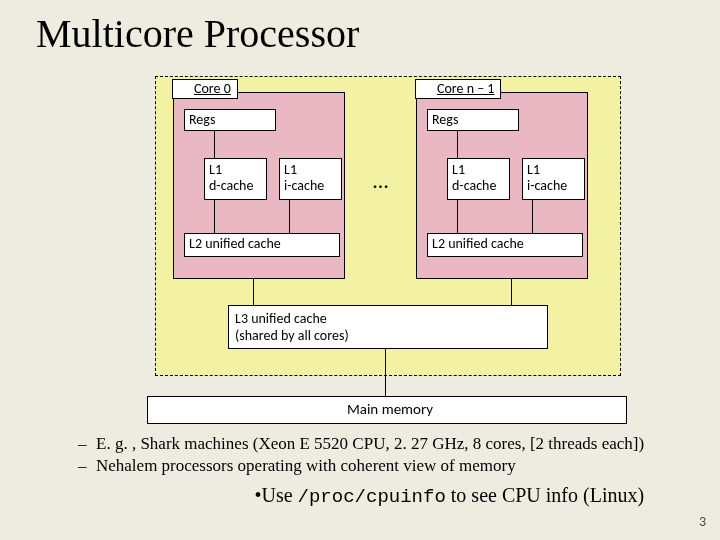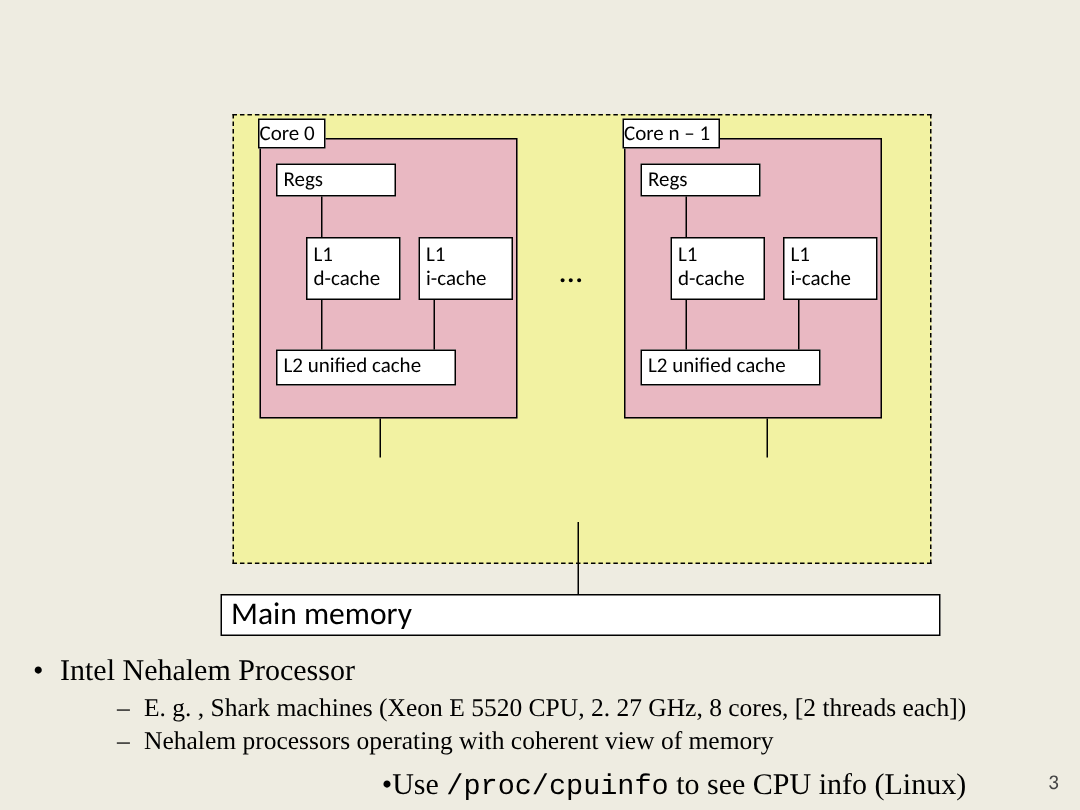--- a/index.html
+++ b/index.html
@@ -46,28 +46,29 @@
   .core0 { left: 17px; top: 15px; }
   .core1 { left: 260px; top: 15px; }
   .core-label {
     position: absolute;
     left: -2px;
     top: -14px;
     background: #fff;
     border: 1px solid #000;
     font-family: Calibri, Arial, sans-serif;
     font-size: 14px;
-    padding: 1px 6px 1px 0;
+    padding: 1px 6px 1px 21px;
     line-height: 16px;
+    text-decoration: underline;
   }
   .regs {
     position: absolute;
     left: 10px;
     top: 16px;
-    width: 80px;
+    width: 92px;
     height: 22px;
     background: #fff;
     border: 1.5px solid #000;
     font-family: Calibri, Arial, sans-serif;
     font-size: 14px;
     padding-left: 4px;
     line-height: 20px;
     box-sizing: border-box;
   }
   .l1 {
@@ -83,21 +84,21 @@
     padding: 3px 0 0 4px;
     box-sizing: border-box;
     margin-left: 20px;
   }
   .l1d { left: 10px; }
   .l1i { left: 85px; }
   .l2 {
     position: absolute;
     left: 10px;
     top: 140px;
-    width: 120px;
+    width: 156px;
     height: 24px;
     background: #fff;
     border: 1.5px solid #000;
     font-family: Calibri, Arial, sans-serif;
     font-size: 14px;
     line-height: 20px;
     padding-left: 4px;
     box-sizing: border-box;
   }
   
@@ -135,24 +136,25 @@
 
   .mainmem {
     position: absolute;
     left: 147px;
     top: 396px;
     width: 480px;
     height: 28px;
     background: #fff;
     border: 1.5px solid #000;
     font-family: Calibri, Arial, sans-serif;
-    font-size: 21px;
+    font-size: 15px;
     line-height: 24px;
     padding-left: 6px;
     box-sizing: border-box;
+    text-align: center;
   }
   
   .proc-mem {
     position: absolute;
     left: 385px;
     top: 348px;
     width: 0;
     height: 48px;
     border-left: 1.5px solid #000;
   }
@@ -177,20 +179,21 @@
     font-family: Calibri, Arial, sans-serif;
     font-size: 14px;
     color: #444;
   }
 </style>
 </head>
 <body>
 
 <div class="slide">
 
+  <div class="title">Multicore Processor</div>
 
   <div class="processor">
 
     <div class="core core0">
       <div class="core-label">Core 0</div>
       <div class="regs">Regs</div>
       <div class="l1 l1d" style="white-space:pre;">L1
 d-cache</div>
       <div class="l1 l1i" style="white-space:pre;">L1
 i-cache</div>
@@ -211,29 +214,30 @@
 i-cache</div>
       <div class="l2">L2 unified cache</div>
       <div class="vconn regs-l1d"></div>
       <div class="vconn l1d-l2"></div>
       <div class="vconn l1i-l2"></div>
     </div>
 
     <div class="l2-l3a"></div>
     <div class="l2-l3b"></div>
 
+    <div class="l3" style="white-space:pre;">L3 unified cache
+(shared by all cores)</div>
 
   </div>
 
   <div class="proc-mem"></div>
 
   <div class="mainmem">Main memory</div>
 
   <div class="bullets">
-    <div class="b1"><span class="dot">•</span><span>Intel Nehalem Processor</span></div>
     <div class="sub"><span class="dash">–</span><span>E. g. , Shark machines (Xeon E 5520 CPU, 2. 27 GHz, 8 cores, [2 threads each])</span></div>
     <div class="sub"><span class="dash">–</span><span>Nehalem processors operating with coherent view of memory</span></div>
     <div class="b2"><span class="dot">•</span><span>Use </span><code class="mono">/proc/cpuinfo</code><span> to see CPU info (Linux)</span></div>
   </div>
 
   <div class="pagenum">3</div>
 
 </div>
 
 </body></html>

